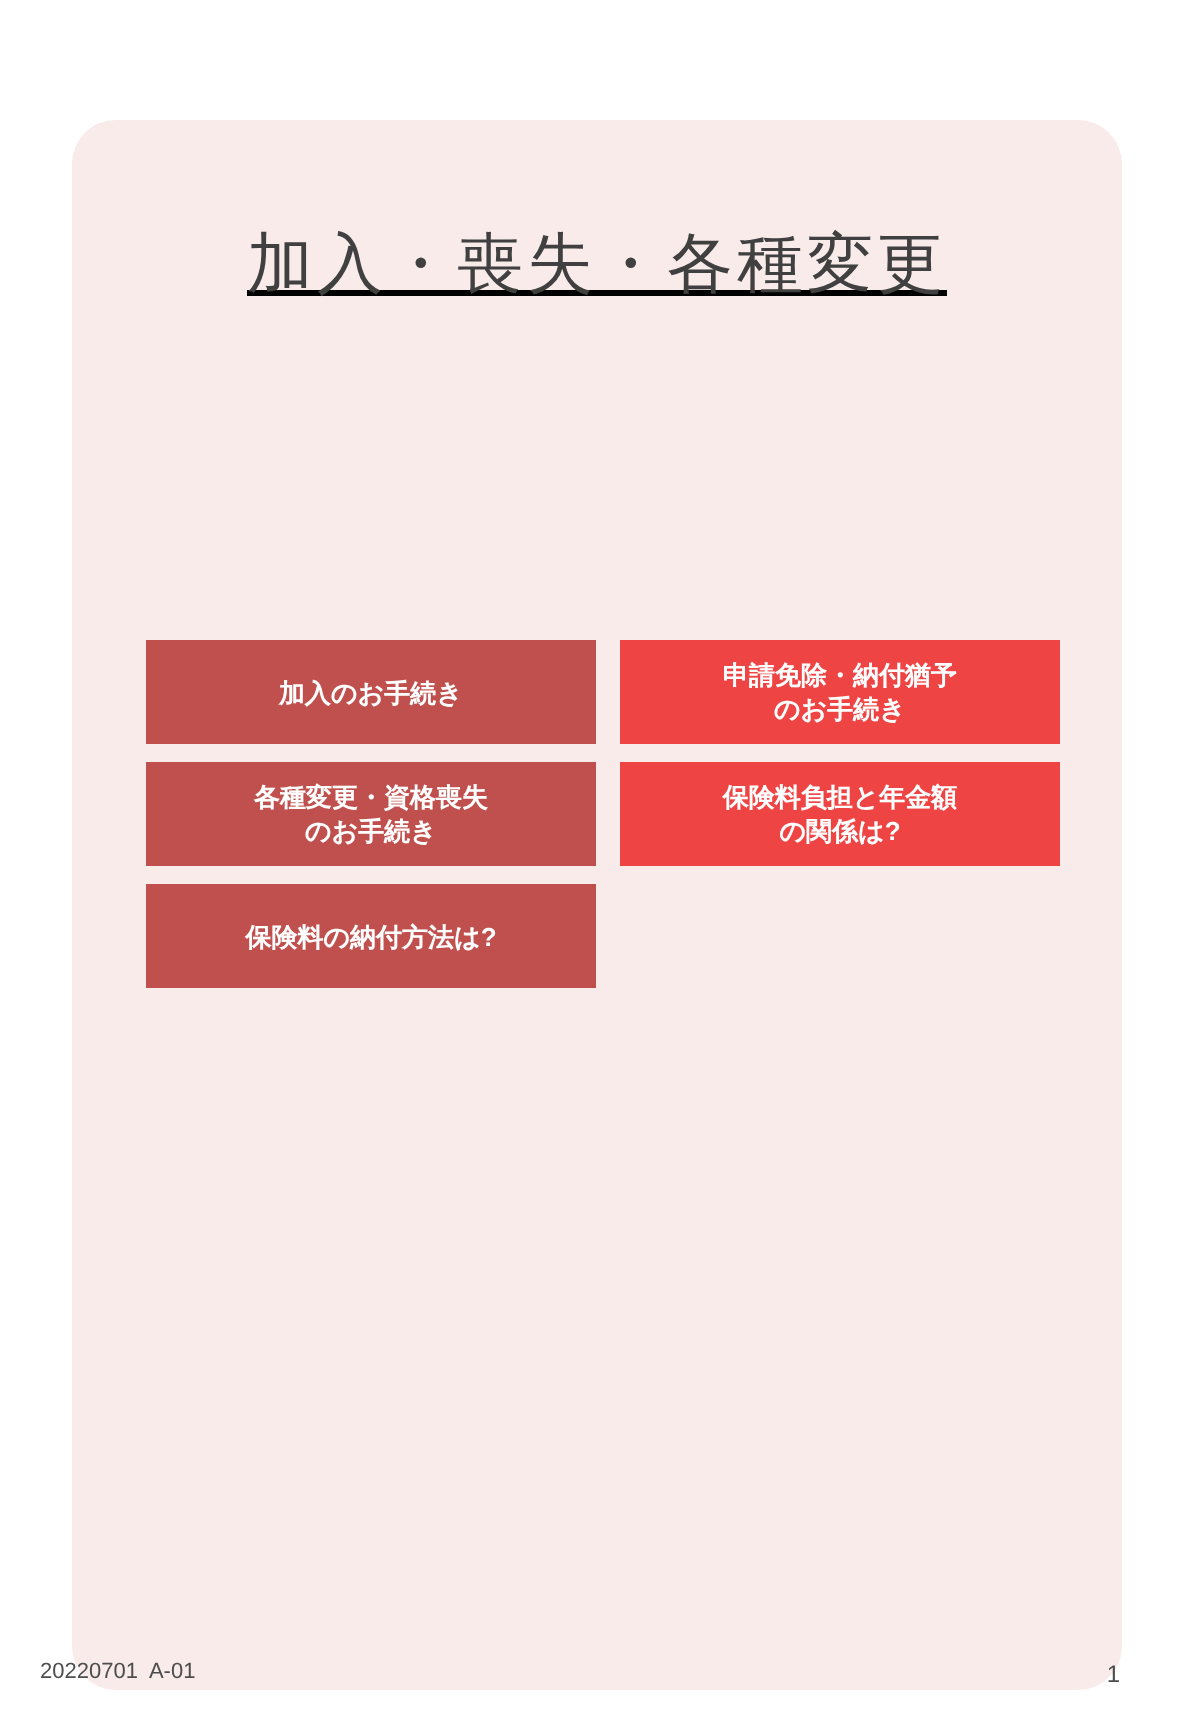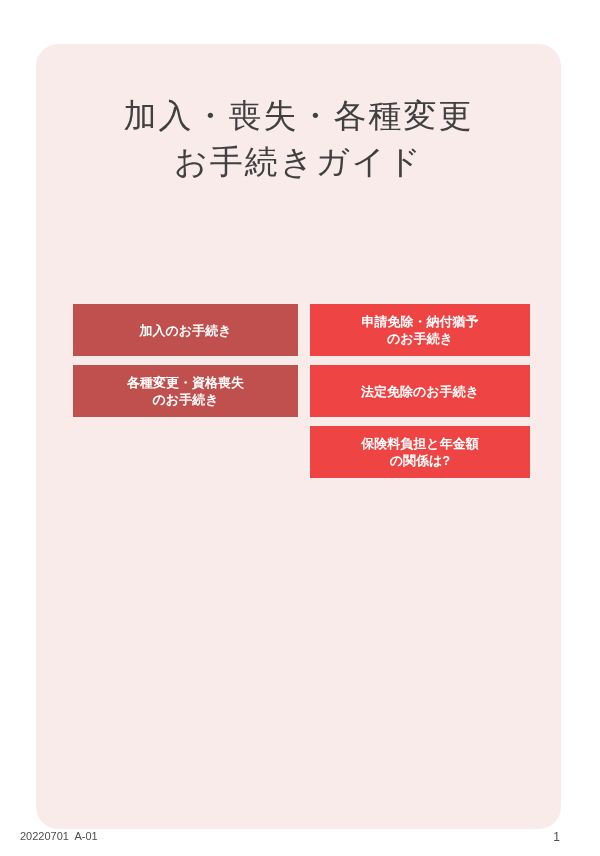--- a/index.html
+++ b/index.html
@@ -12,25 +12,26 @@
   }
   .page {
     position: relative;
     width: 600px;
     height: 856px;
     background: #ffffff;
   }
   .panel {
     position: absolute;
     left: 36px;
-    top: 44px;
+    top: 60px;
     width: 525px;
     height: 785px;
     background: #f9ebea;
     border-radius: 22px;
+    text-decoration: underline;
   }
   .title {
     padding-top: 49px;
     text-align: center;
     color: #404040;
     font-size: 33px;
     line-height: 46px;
     font-weight: 400;
     letter-spacing: 2px;
   }
@@ -81,35 +82,34 @@
 </style>
 </head>
 <body>
 
 <div class="page">
 
   <div class="panel">
 
     <div class="title">
       <div>加入・喪失・各種変更</div>
-      <div>お手続きガイド</div>
     </div>
 
     <div class="btn-grid">
 
       <div class="btn-col left">
         <div class="btn red">加入のお手続き</div>
         <div class="btn red">各種変更・資格喪失
 のお手続き</div>
+        <div class="btn red">保険料の納付方法は?</div>
       </div>
 
       <div class="btn-col right">
         <div class="btn orange">申請免除・納付猶予
 のお手続き</div>
-        <div class="btn orange">法定免除のお手続き</div>
         <div class="btn orange">保険料負担と年金額
 の関係は?</div>
       </div>
 
     </div>
 
   </div>
 
   <div class="footer">
     <span class="doc-code">20220701  A-01</span>

